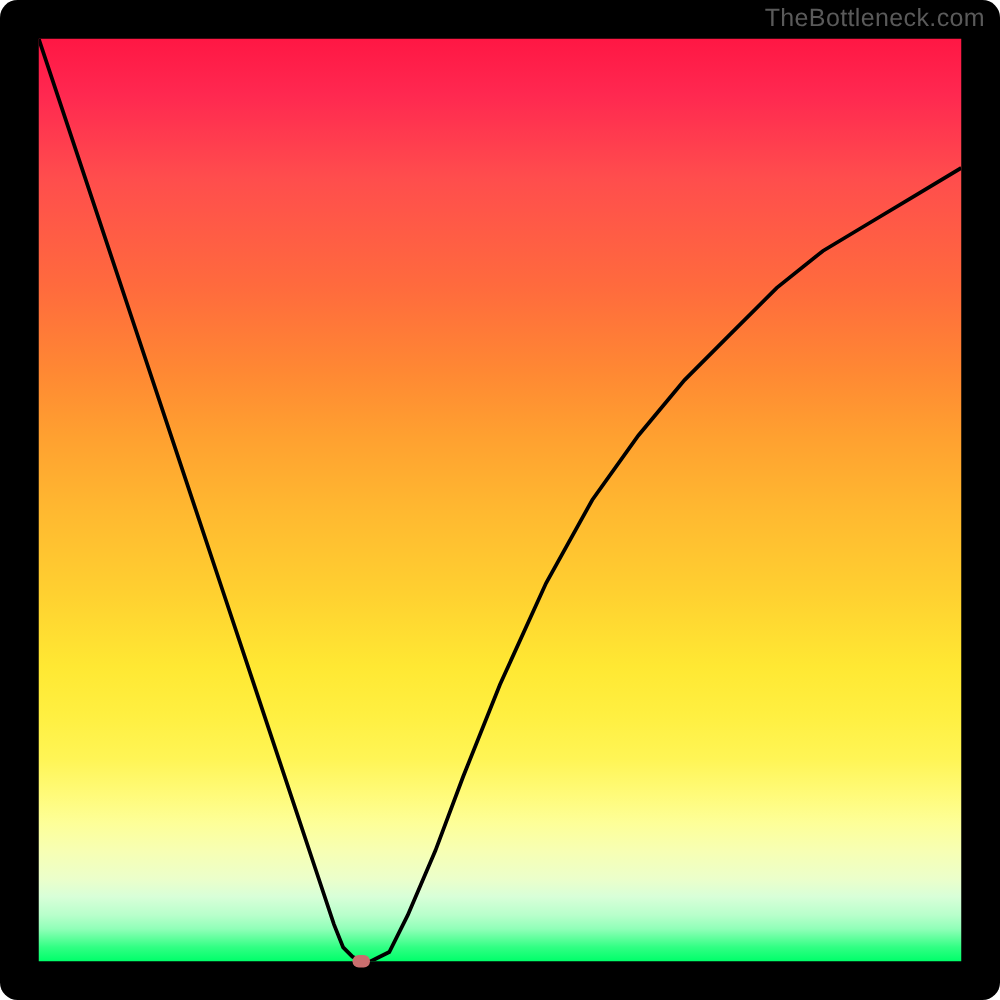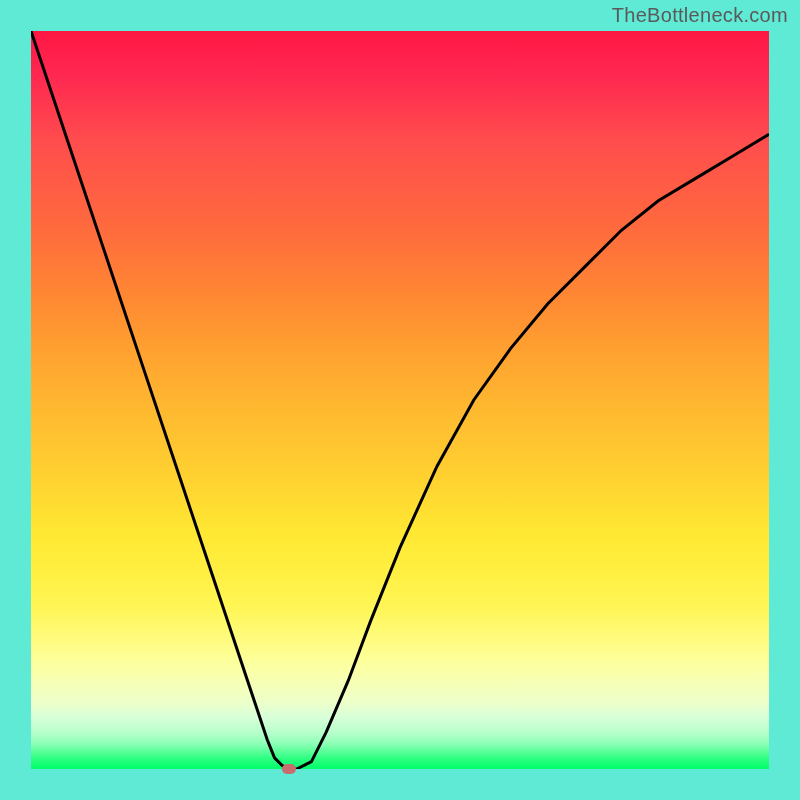--- a/index.html
+++ b/index.html
@@ -5,22 +5,23 @@
     body {
       margin: 0;
       padding: 0;
       width: 800px;
       height: 800px;
       overflow: hidden;
     }
     .container {
       width: 800px;
       height: 800px;
-      background: #5eead4;
+      background: #000000;
       position: relative;
+      border-radius: 14px;
     }
     .plot-area {
       position: absolute;
       left: 31px;
       top: 31px;
       width: 738px;
       height: 738px;
       background: linear-gradient(to bottom,
         #ff1744 0%,
         #ff2850 6%,

